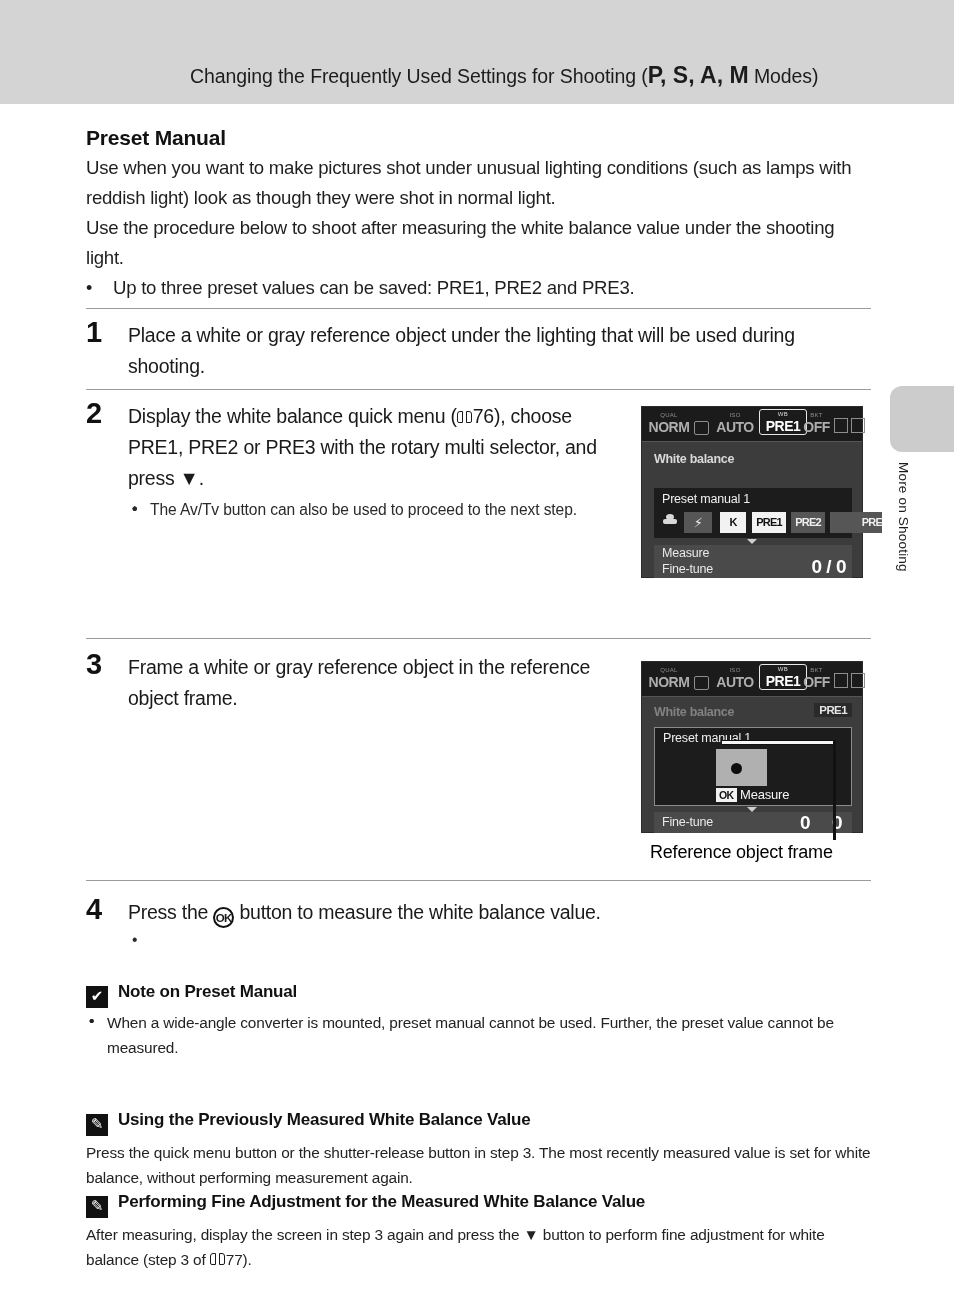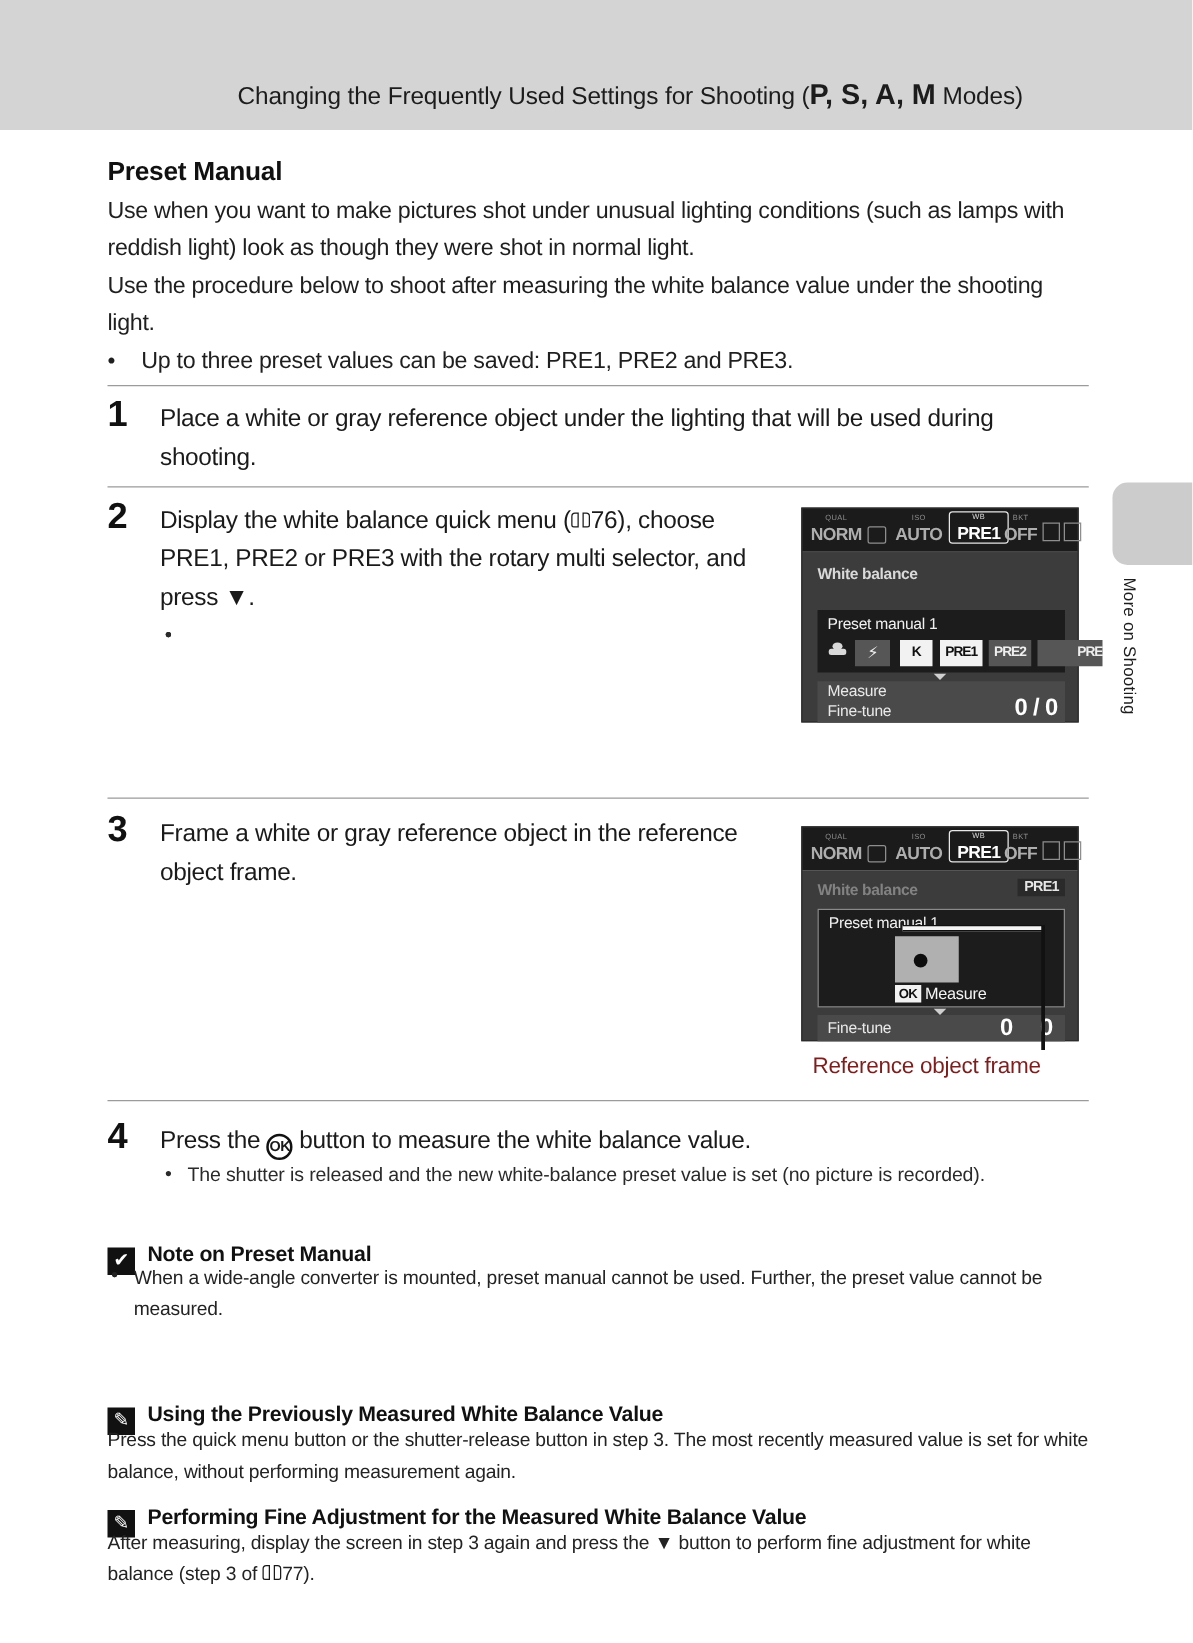--- a/index.html
+++ b/index.html
@@ -326,34 +326,33 @@
     border-bottom: 1px solid #111;
   }
   .callout-v {
     position: absolute;
     width: 2.5px;
     background: #111;
   }
   .caption {
     position: absolute;
     font-size: 18px;
-    color: #7f1d1d;
+    color: #000000;
     letter-spacing: -0.2px;
     white-space: nowrap;
   }
 
   
   .note-head {
     position: absolute;
     font-size: 17px;
     font-weight: bold;
     color: #111;
     letter-spacing: -0.2px;
     white-space: nowrap;
-    margin-top: 12px;
   }
   .ico-badge {
     display: inline-block;
     width: 22px; height: 22px;
     background: #111;
     color: #fff;
     text-align: center;
     line-height: 21px;
     font-size: 15px;
     font-weight: bold;
@@ -404,21 +403,21 @@
   <div class="step-text" style="left:128px; top:320px; width:745px;">Place a white or gray reference object under the lighting that will be used during shooting.</div>
 
   <hr class="rule" style="left:86px; top:389px; width:785px;">
 
   <div class="step-num" style="left:86px; top:397px;">2</div>
   <div class="step-text" style="left:128px; top:401px; width:500px;"><span>Display the white balance quick menu (</span><span class="bookglyph"></span><span>76</span><span>), choose PRE1, PRE2 or PRE3 with the rotary multi selector, and press </span><span>▼</span><span>.</span></div>
 
   <div class="substeps" style="left:128px; top:497px; width:505px;">
     <div class="sub"><span class="dot">•</span></div>
     <div class="sub"><span class="dot">•</span></div>
-    <div class="sub"><span class="dot">•</span></div>
+    <div class="sub"><span class="dot">•</span><span>The Av/Tv button can also be used to proceed to the next step.</span></div>
   </div>
 
   <div class="lcd" style="left:641px; top:406px; height:172px;">
     <div class="lcd-topbar">
       <div class="tb-item" style="left:4px; top:4px; width:46px;">
         <span class="tb-small">QUAL</span>
         <span class="tb-big">NORM</span>
       </div>
       <div style="position:absolute; left:52px; top:14px; width:13px; height:12px; border:1.5px solid #8e8e8e; border-radius:2px;"></div>
       <div class="tb-item" style="left:72px; top:4px; width:42px;">
@@ -516,21 +515,21 @@
   <div class="callout-h" style="left:722px; top:740px; width:113px;"></div>
   <div class="callout-v" style="left:833px; top:740px; height:100px;"></div>
   <div class="caption" style="left:650px; top:842px;">Reference object frame</div>
 
   <hr class="rule" style="left:86px; top:880px; width:785px;">
 
   <div class="step-num" style="left:86px; top:893px;">4</div>
   <div class="step-text" style="left:128px; top:897px; width:745px;"><span>Press the </span><span class="okglyph">OK</span><span> button to measure the white balance value.</span></div>
 
   <div class="substeps" style="left:128px; top:928px; width:740px;">
-    <div class="sub"><span class="dot">•</span><span>The shutter is released and the new white-balance preset value is set (no picture is recorded).</span></div>
+    <div class="sub"><span class="dot">•</span></div>
   </div>
 
   <div class="note-head" style="left:86px; top:982px;"><span class="ico-badge">✔</span><span>Note on Preset Manual</span></div>
   <div class="note-body" style="left:86px; top:1010px; width:785px;">
     <div class="nb"><span class="dot">•</span></div>
     <div class="nb"><span class="dot">•</span><span>When a wide-angle converter is mounted, preset manual cannot be used. Further, the preset value cannot be measured.</span></div>
   </div>
 
   <div class="note-head" style="left:86px; top:1110px;"><span class="ico-badge">✎</span><span>Using the Previously Measured White Balance Value</span></div>
   <div class="note-body" style="left:86px; top:1140px; width:785px;">Press the quick menu button or the shutter-release button in step 3. The most recently measured value is set for white balance, without performing measurement again.</div>

